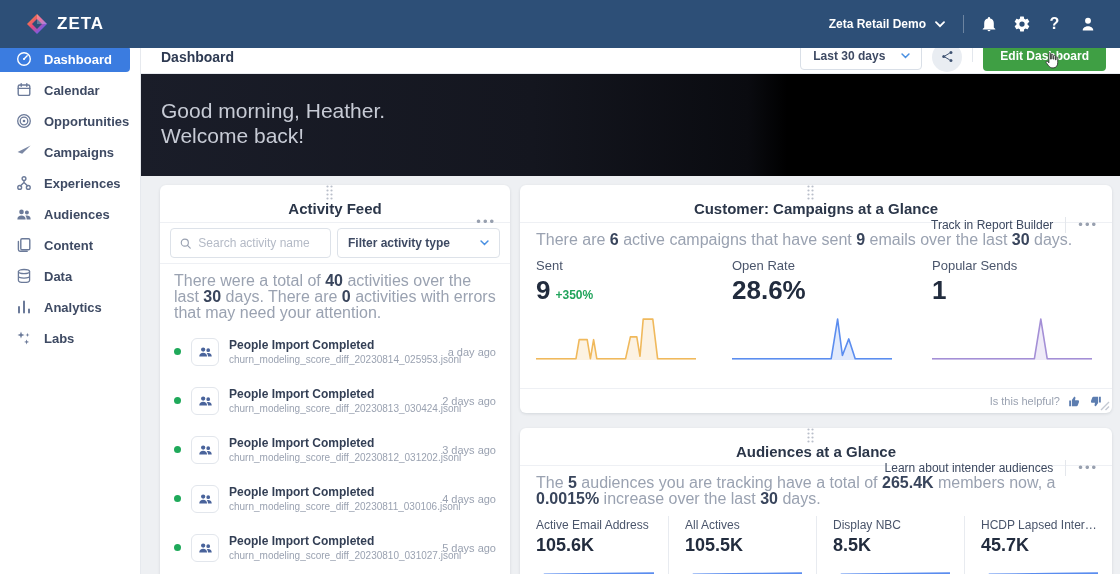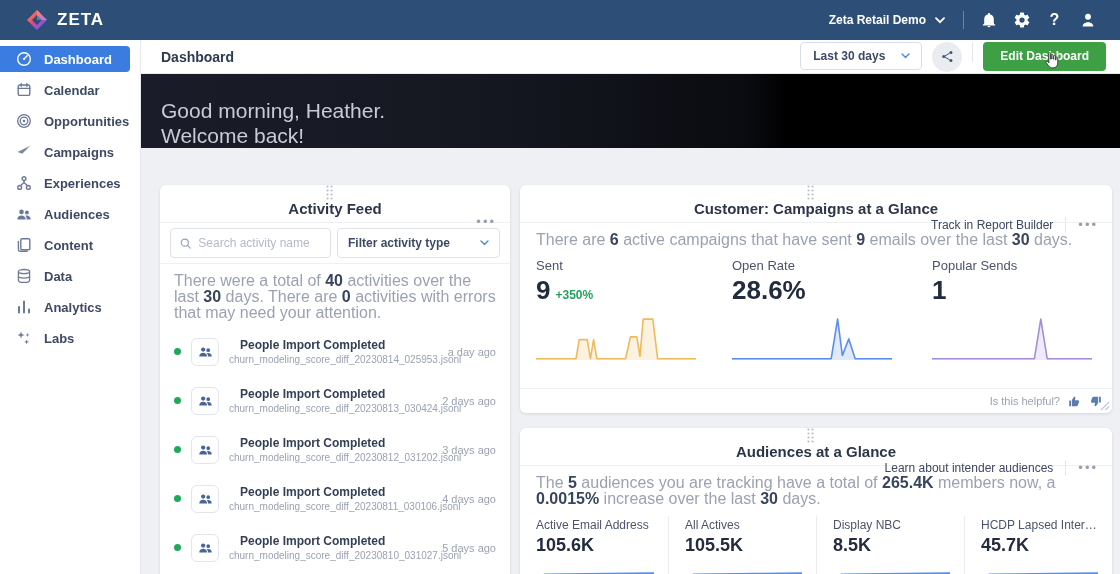--- a/index.html
+++ b/index.html
@@ -1,20 +1,20 @@
 <!DOCTYPE html>
 <html><head>
 <meta charset="utf-8">
 <style>
   * { margin:0; padding:0; box-sizing:border-box; }
   html,body { width:1120px; height:574px; overflow:hidden; background:#eef0f3;
               font-family:"Liberation Sans", sans-serif; }
 
   
-  .topbar { position:absolute; left:0; top:0; width:1120px; height:40px;
+  .topbar { position:absolute; left:0; top:0; width:1120px; height:48px;
             background:#2d4f77; display:flex; align-items:center; z-index:30; }
   .brand { margin-left:26px; display:flex; align-items:center; gap:9px; }
   .brand-name { color:#fff; font-size:17px; font-weight:bold; letter-spacing:1px; }
   .topbar-right { margin-left:auto; display:flex; align-items:center; padding-right:16px; }
   .account { color:#fff; font-size:12px; font-weight:bold; display:flex; align-items:center;
              gap:9px; margin-right:18px; cursor:pointer; }
   .tb-divider { width:1px; height:18px; background:rgba(255,255,255,.3); margin-right:8px; }
   .tb-icon { width:33px; height:40px; display:flex; align-items:center; justify-content:center;
              cursor:pointer; color:#fff; }
   .q-glyph { color:#fff; font-size:16px; font-weight:bold; }
@@ -39,21 +39,21 @@
                   display:flex; align-items:center; gap:16px; padding:0 11px 0 12px;
                   font-size:12px; font-weight:600; color:#3e4a63; cursor:pointer; }
   .share-btn { width:30px; height:30px; border-radius:50%; background:#e9edf2; display:flex;
                align-items:center; justify-content:center; cursor:pointer; }
   .hdr-divider { width:1px; height:20px; background:#e3e7ed; }
   .edit-btn { height:29px; background:#3f9f44; border:none; border-radius:4px; color:#fff;
               font-size:12px; font-weight:bold; padding:0 17px; cursor:pointer; }
 
   
   .content-bg { position:absolute; left:141px; top:74px; width:979px; height:500px; background:#eef0f3; }
-  .hero { position:absolute; left:141px; top:74px; width:979px; height:74px;
+  .hero { position:absolute; left:141px; top:74px; width:979px; height:102px;
           background:linear-gradient(90deg,#1a1d29 0%,#14161f 40%,#0a0b10 62%,#000 66%,#000 100%);
           color:#c7cbd5; font-size:21px; line-height:25px; padding:24px 0 15px 20px; z-index:5; }
 
   
   .card { position:absolute; background:#fff; border-radius:6px;
           box-shadow:0 1px 3px rgba(25,39,60,.12); z-index:10; }
   .card-head { height:38px; display:flex; align-items:center; padding:0 14px;
                border-bottom:1px solid #eef0f4;flex-direction:column; }
   .drag { width:7px; height:15px; margin-right:12px; cursor:grab; flex:none; display:flex; }
   .card-title { font-size:15px; font-weight:bold; color:#2b3649; }
@@ -77,21 +77,21 @@
                 align-items:center; padding:0 10px; font-size:12px; font-weight:600;
                 color:#3e4a63; cursor:pointer; }
   .filter-box .chev { margin-left:auto; }
   #activity-card .summary { padding:9px 14px 4px 14px; }
   .feed-list { padding-top:2px; }
   .feed-item { height:49px; display:flex; align-items:center; padding:0 14px; cursor:pointer; }
   .gdot { width:7px; height:7px; border-radius:50%; background:#1fa95a; flex:none; }
   .feed-ic { width:28px; height:28px; border:1px solid #e2e6ec; border-radius:6px; margin:0 10px;
              display:flex; align-items:center; justify-content:center; color:#49639b; flex:none; }
   .feed-txt { min-width:0; }
-  .feed-title { font-size:12px; font-weight:bold; color:#333f55; line-height:15px;margin-left:11px; }
+  .feed-title { font-size:12px; font-weight:bold; color:#333f55; line-height:15px; }
   .feed-file { font-size:10px; color:#9aa2b1; line-height:13px; white-space:nowrap; }
   .feed-time { margin-left:auto; font-size:11px; color:#9aa2b1; flex:none; padding-left:8px; }
 
   
   #campaigns-card { left:520px; top:185px; width:592px; height:228px; }
   #campaigns-card .summary { padding:9px 16px 6px 16px; }
   .cmp-grid { display:grid; grid-template-columns:196px 200px 1fr; padding:4px 16px 0 16px; }
   .m-label { font-size:13px; color:#4a556b; margin-bottom:3px; }
   .m-value { font-size:26px; font-weight:bold; color:#222c3e; line-height:28px; }
   .m-delta { font-size:12px; font-weight:bold; color:#21a45c; margin-left:5px; }

